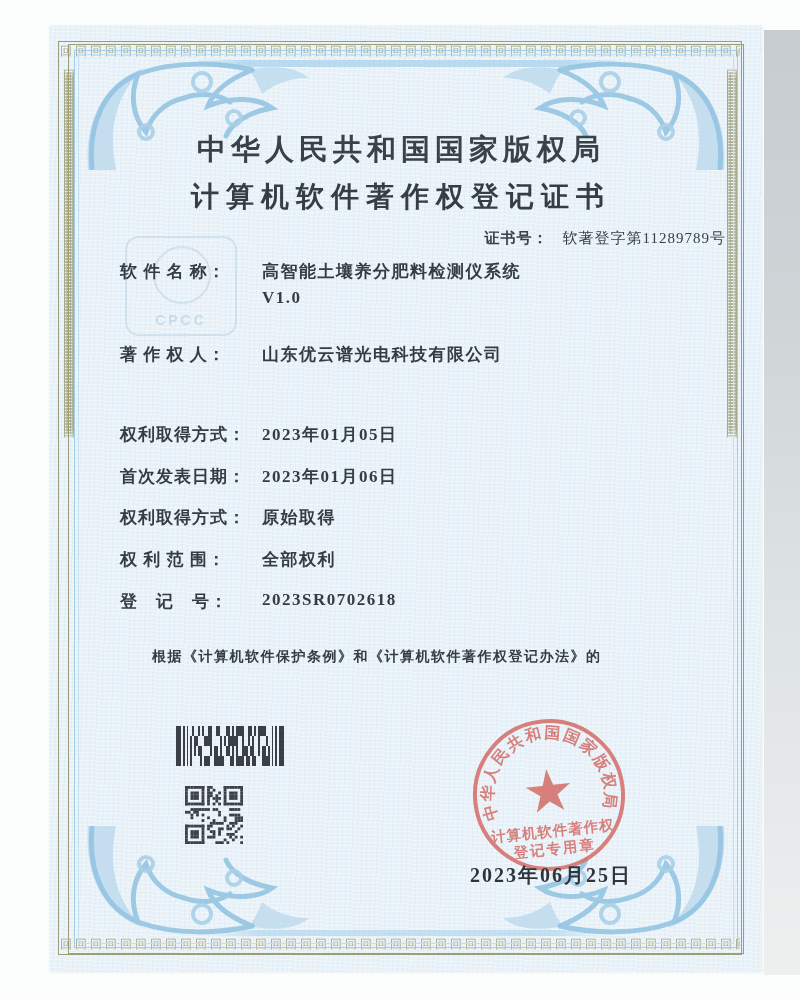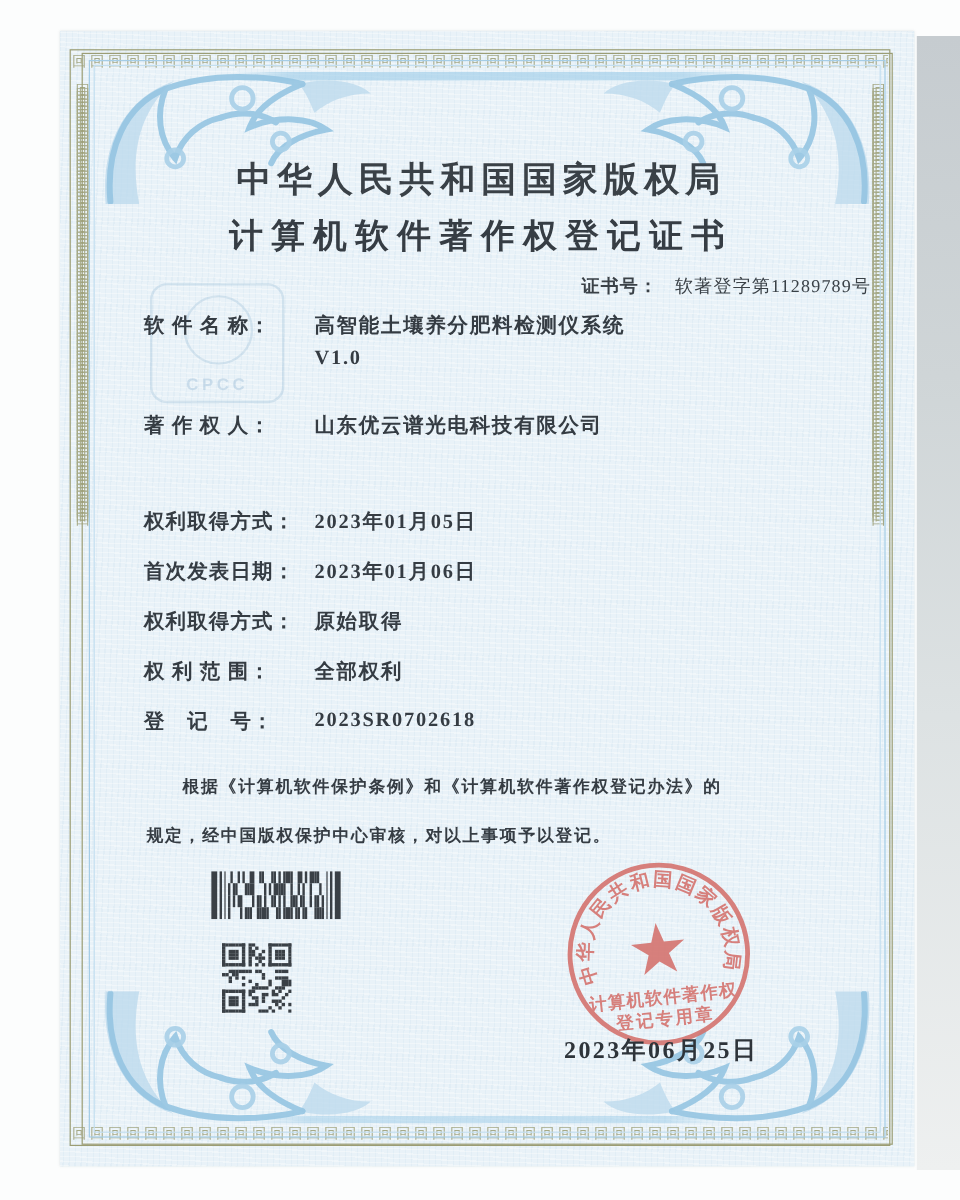--- a/index.html
+++ b/index.html
@@ -196,21 +196,20 @@
     <span class="lbl">权 利 范 围：</span>
     <span class="val">全部权利</span>
   </div>
   <div class="row" style="top:564px">
     <span class="lbl">登　记　号：</span>
     <span class="val">2023SR0702618</span>
   </div>
 
   <div class="statement">
     <div class="l1">根据《计算机软件保护条例》和《计算机软件著作权登记办法》的</div>
-    <div class="l2">规定，经中国版权保护中心审核，对以上事项予以登记。</div>
   </div>
 
   <svg id="barcode-svg" class="barcode" viewBox="0 0 108 40">
       <rect x="0" y="0" width="5" height="40" fill="#3a4046"></rect>
       <rect x="7" y="0" width="2" height="40" fill="#3a4046"></rect>
       <rect x="11" y="0" width="1" height="40" fill="#3a4046"></rect>
       <rect x="96" y="0" width="1" height="40" fill="#3a4046"></rect>
       <rect x="99" y="0" width="2" height="40" fill="#3a4046"></rect>
       <rect x="103" y="0" width="5" height="40" fill="#3a4046"></rect>
       <rect x="16" y="0" width="2" height="10" fill="#3a4046"></rect>

